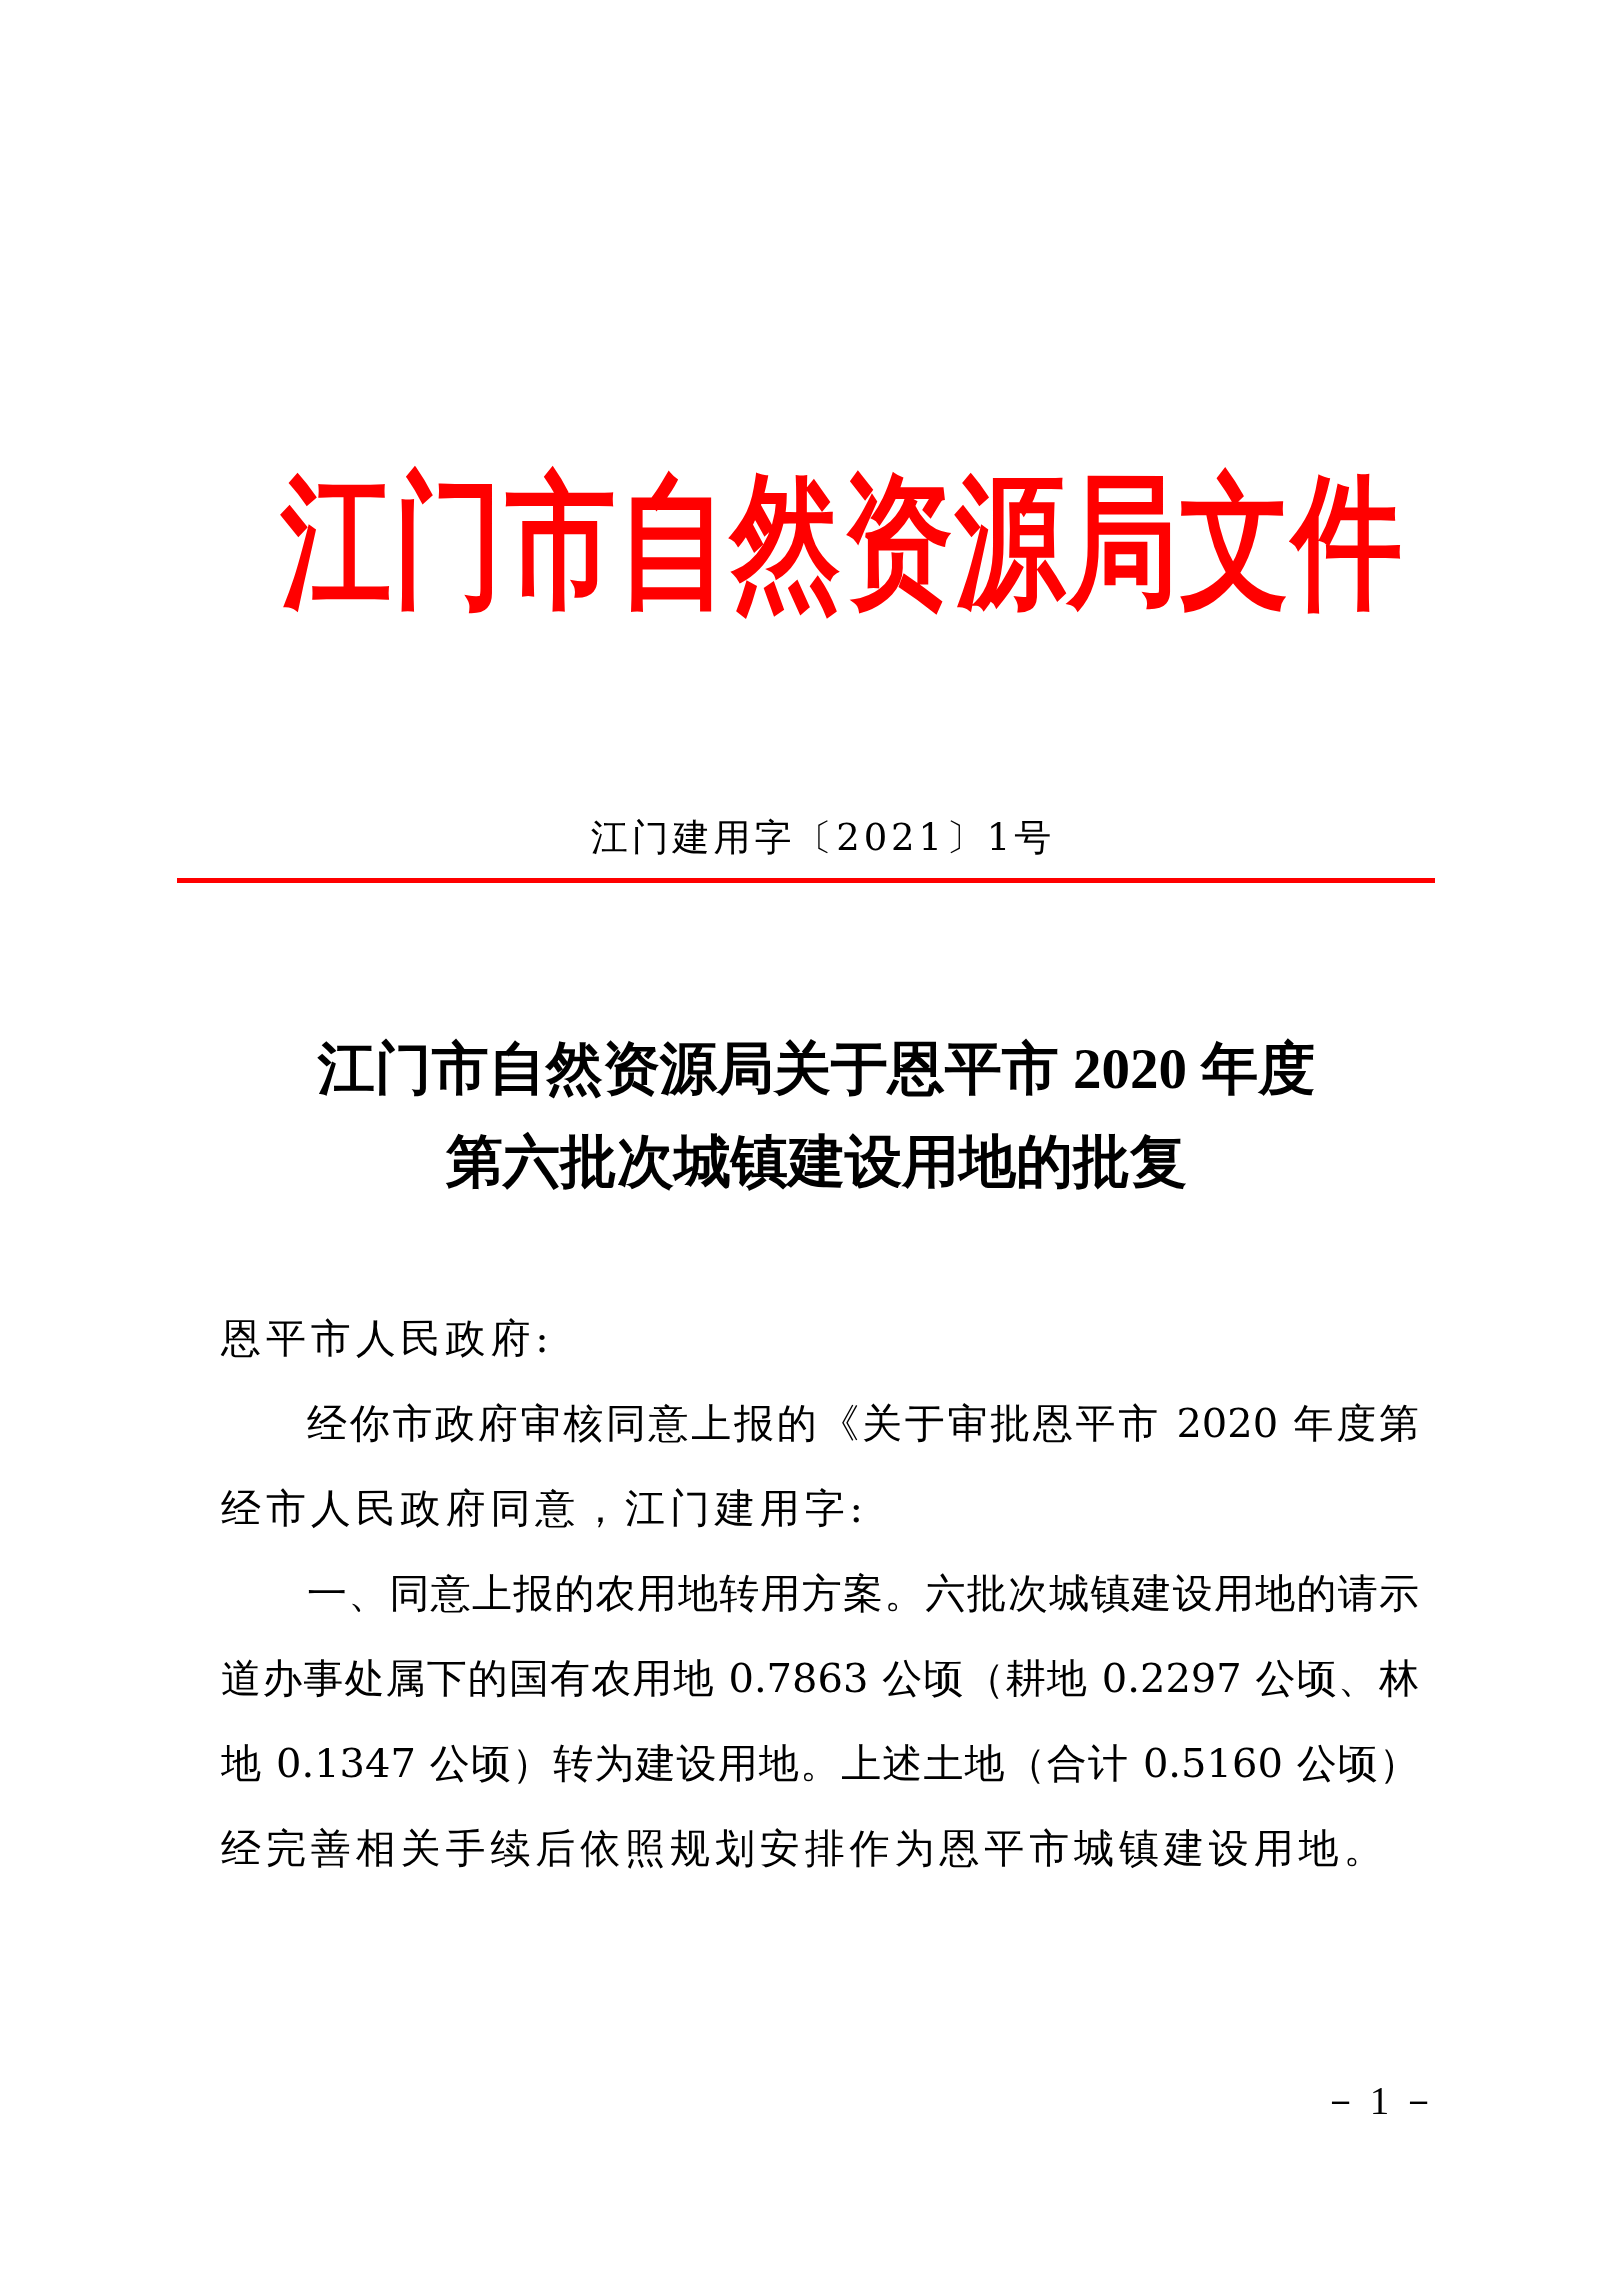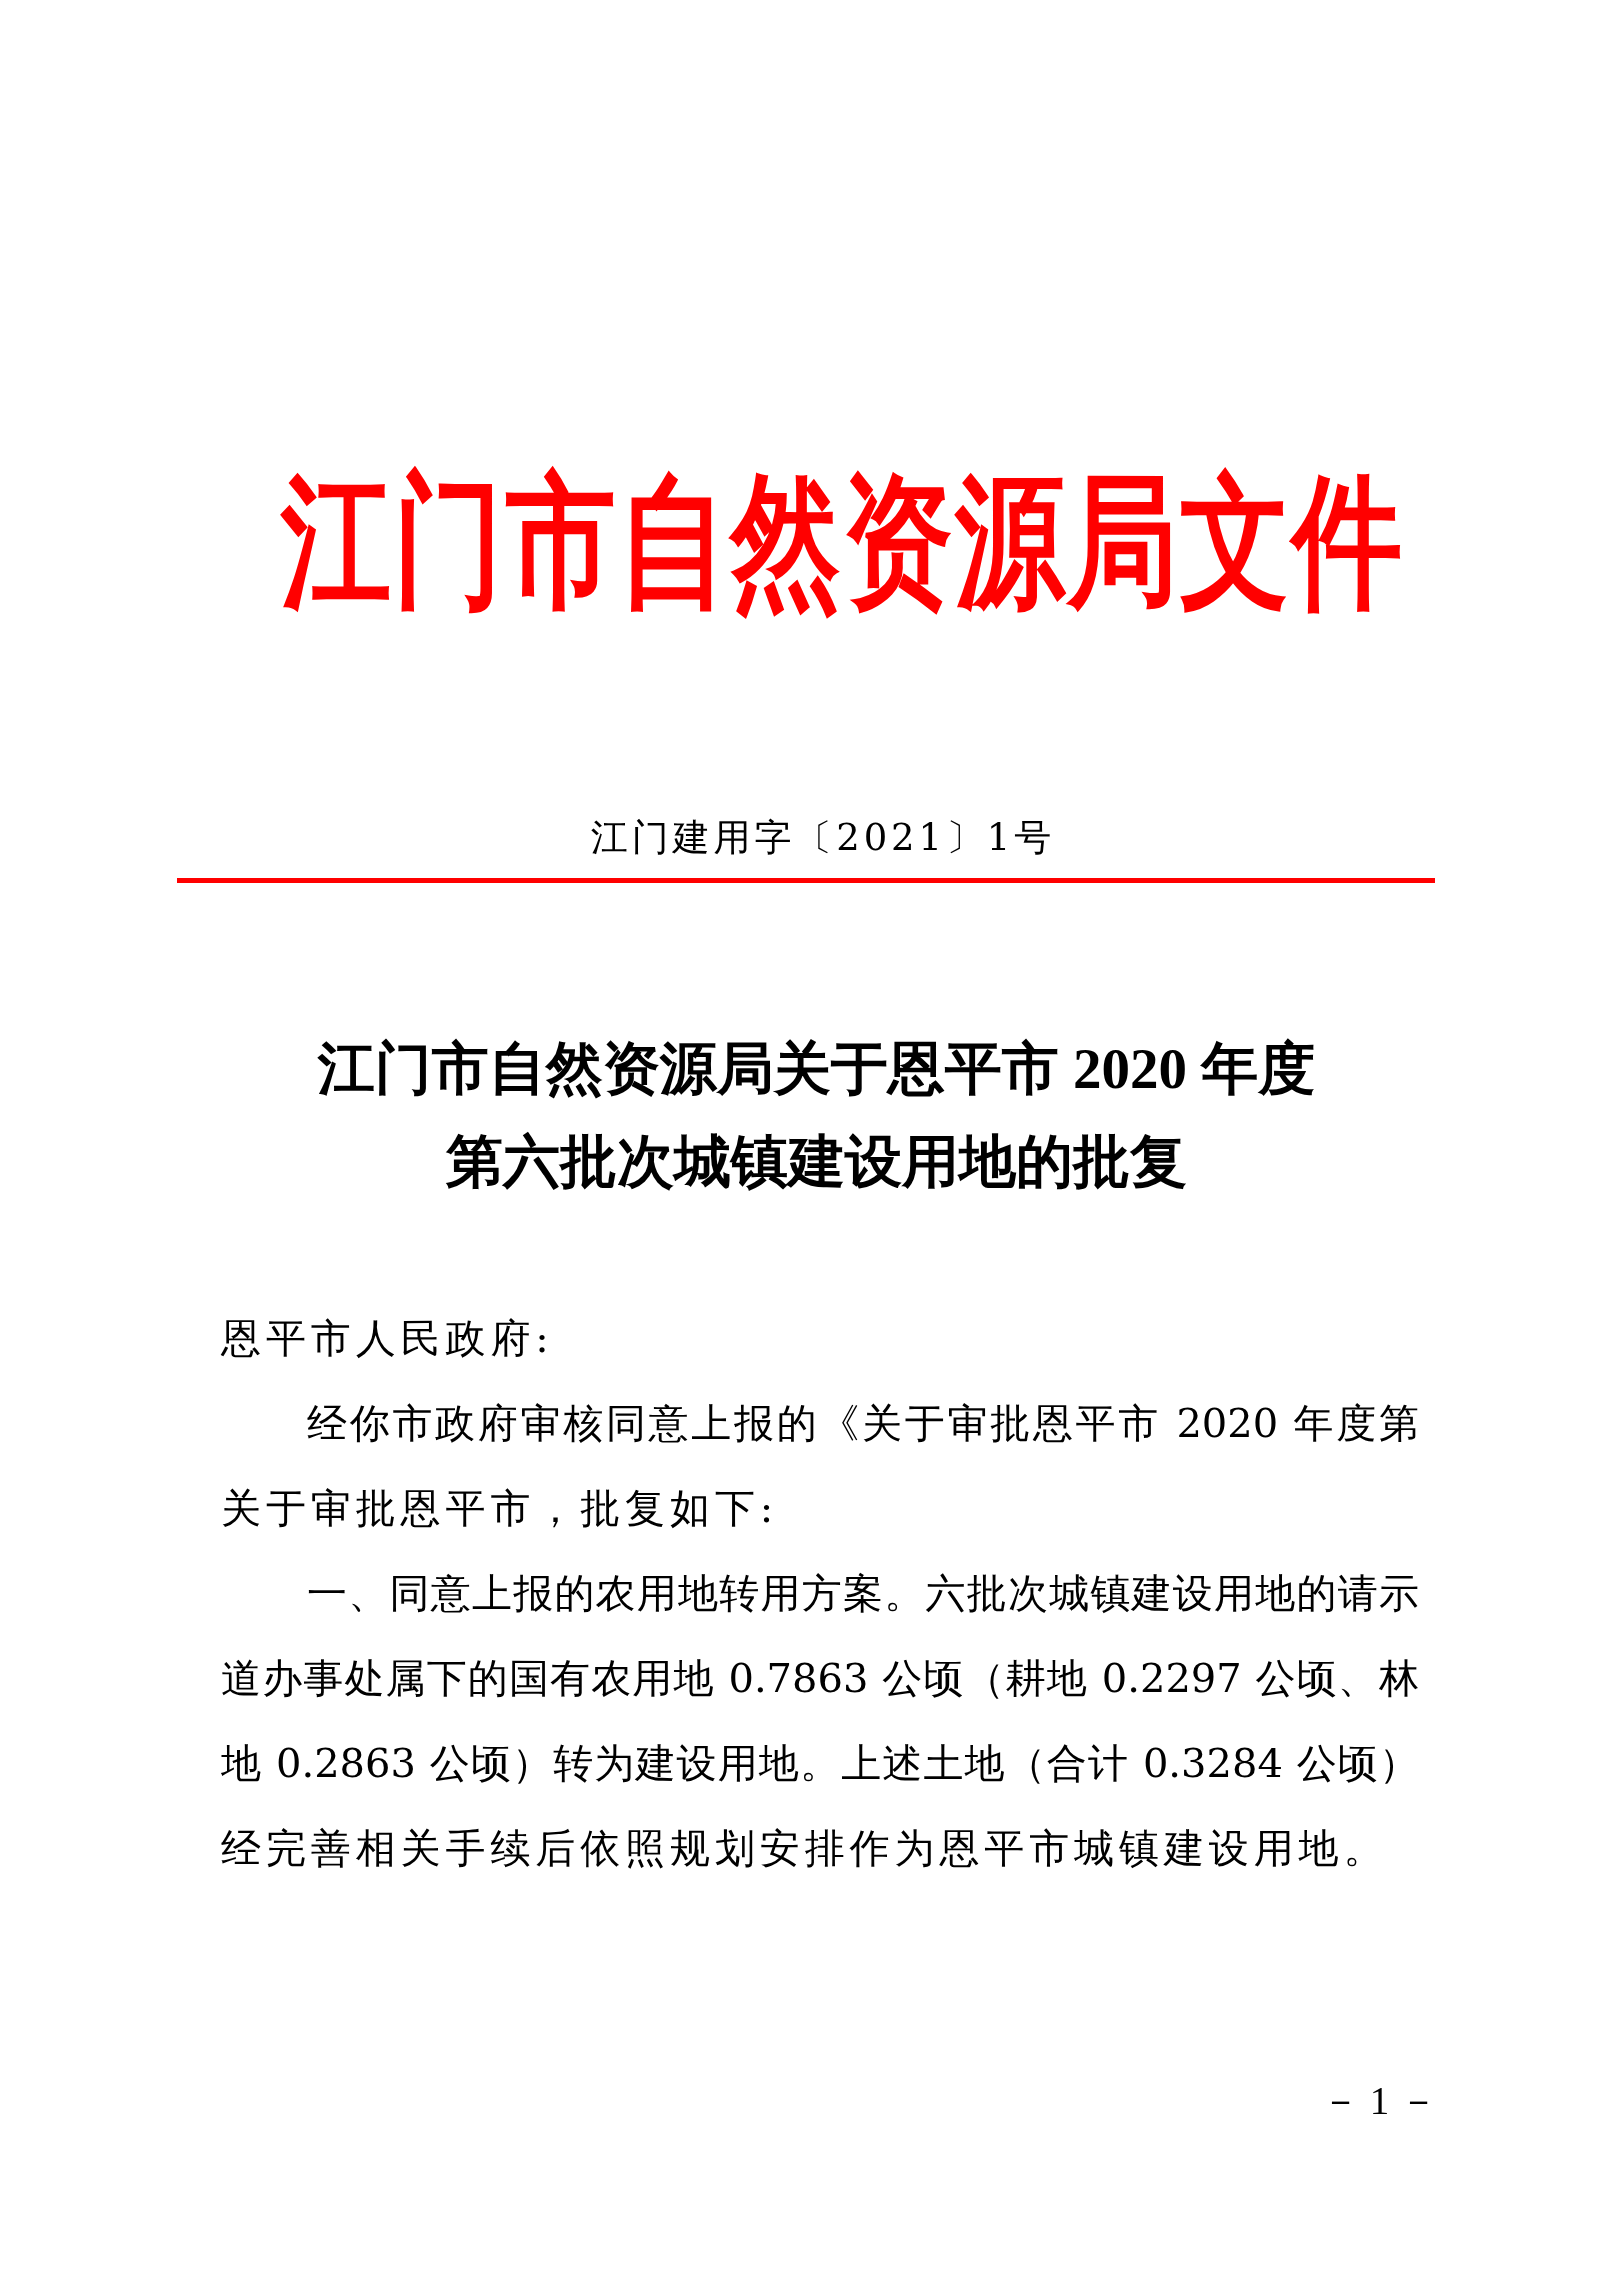--- a/index.html
+++ b/index.html
@@ -143,23 +143,23 @@
   <div class="red-rule"></div>
 
   <div class="title">
     <span class="tline">江门市自然资源局关于恩平市 2020 年度</span>
     <span class="tline">第六批次城镇建设用地的批复</span>
   </div>
 
   <div class="body-text">
     <span class="bline left">恩平市人民政府:</span>
     <span class="bline indent">经你市政府审核同意上报的《关于审批恩平市 2020 年度第</span>
-    <span class="bline left">关于审批恩平市，批复如下:</span>
+    <span class="bline left">经市人民政府同意，江门建用字:</span>
     <span class="bline indent">一、同意上报的农用地转用方案。六批次城镇建设用地的请示</span>
     <span class="bline">道办事处属下的国有农用地 0.7863 公顷（耕地 0.2297 公顷、林</span>
-    <span class="bline">地 0.2863 公顷）转为建设用地。上述土地（合计 0.3284 公顷）</span>
+    <span class="bline">地 0.1347 公顷）转为建设用地。上述土地（合计 0.5160 公顷）</span>
     <span class="bline left">经完善相关手续后依照规划安排作为恩平市城镇建设用地。</span>
   </div>
 
   <div class="page-number">－ 1 －</div>
 
 </div>
 
 
 </body></html>

